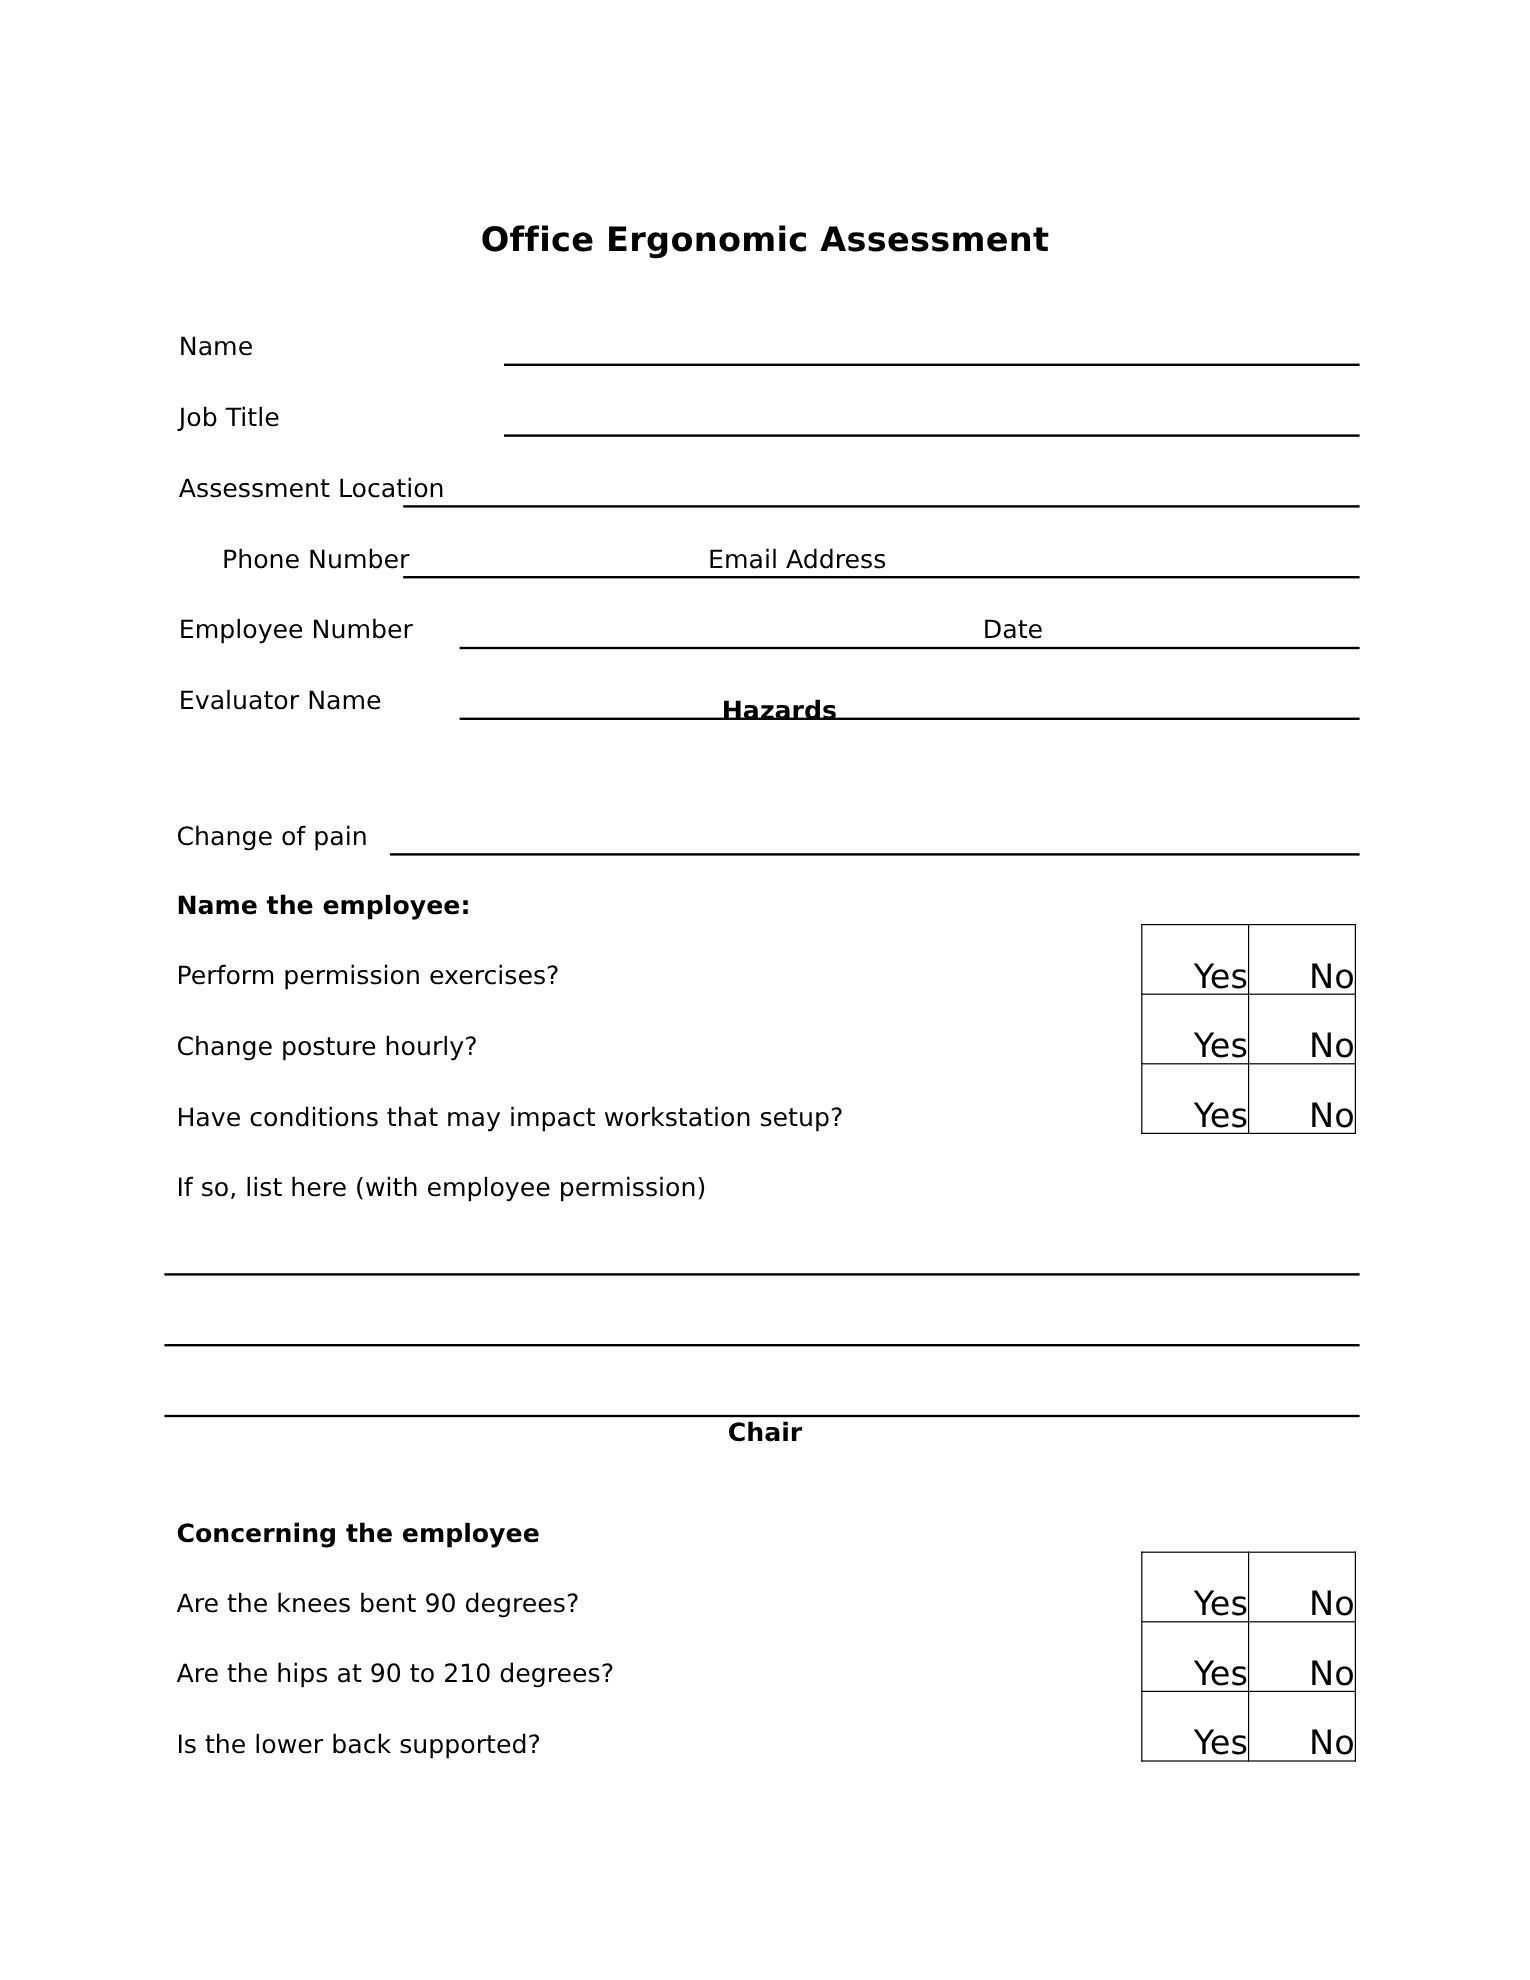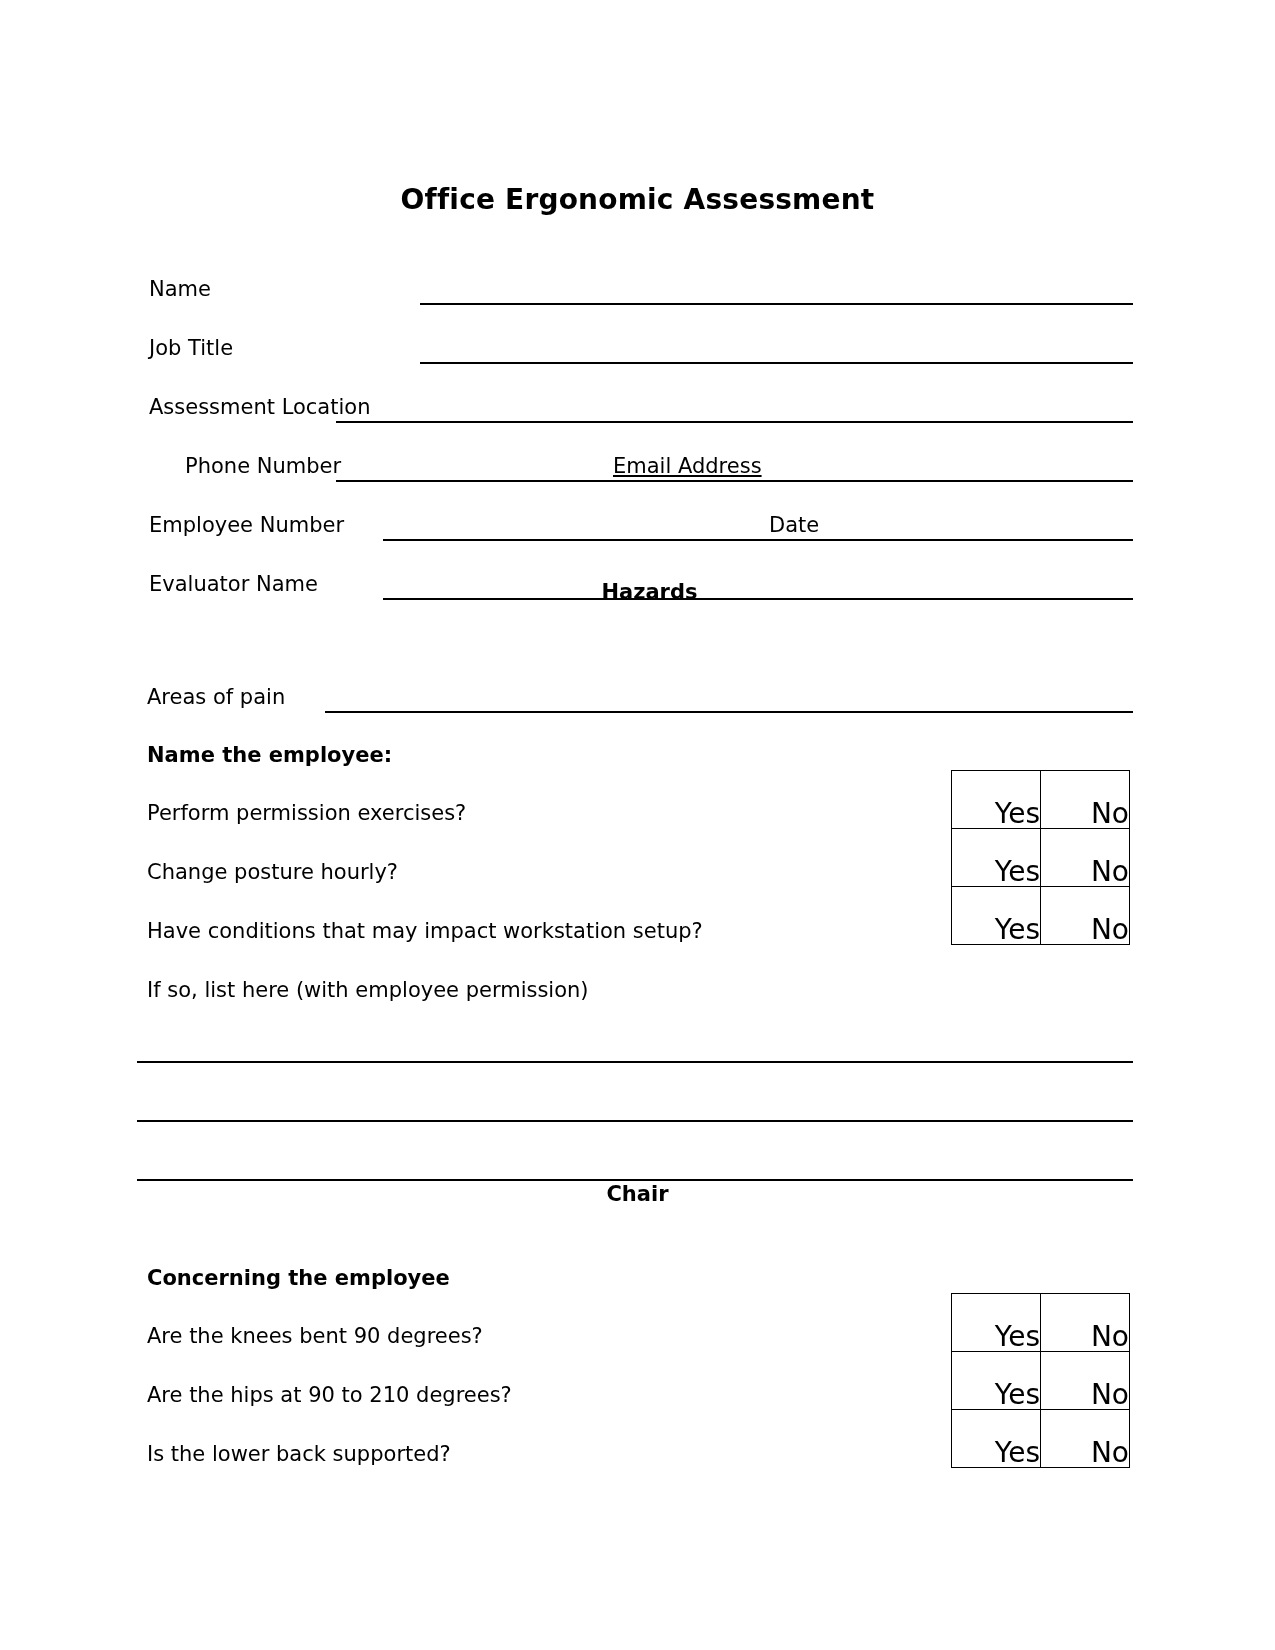--- a/index.html
+++ b/index.html
@@ -31,36 +31,36 @@
 <div class="line" style="left:420px; width:713px; top:362px;"></div>
 <input class="fill" style="left: 424px; top: 335px; width: 705px;" value="">
 
 <div class="abs lbl" style="left:149px; top:395px;">Assessment Location</div>
 <div class="line" style="left:336px; width:797px; top:421px;"></div>
 <input class="fill" style="left: 400px; top: 394px; width: 729px;" value="">
 
 <div class="abs lbl" style="left:149px; top:454px;margin-left:36px;">Phone Number</div>
 <div class="line" style="left:336px; width:797px; top:480px;"></div>
 <input class="fill" style="left: 340px; top: 453px; width: 230px;" value="">
-<div class="abs lbl" style="left:613px; top:454px;text-decoration:underline;">Email Address</div>
+<div class="abs lbl" style="left:590px; top:454px;">Email Address</div>
 <input class="fill" style="left: 750px; top: 453px; width: 379px;" value="">
 
 <div class="abs lbl" style="left:149px; top:513px;">Employee Number</div>
 <div class="line" style="left:383px; width:750px; top:539px;"></div>
 <input class="fill" style="left: 387px; top: 512px; width: 420px;" value="">
-<div class="abs lbl" style="left:769px; top:513px;">Date</div>
+<div class="abs lbl" style="left:819px; top:513px;">Date</div>
 <input class="fill" style="left: 880px; top: 512px; width: 249px;" value="">
 
 <div class="abs lbl" style="left:149px; top:572px;">Evaluator Name</div>
 <div class="line" style="left:383px; width:750px; top:598px;"></div>
 <input class="fill" style="left: 387px; top: 571px; width: 742px;" value="">
 
 <div class="abs section" style="top:580px;padding-left:12px;">Hazards</div>
 
-<div class="abs lbl" style="left:147px; top:685px;">Areas of pain</div>
+<div class="abs lbl" style="left:147px; top:685px;">Change of pain</div>
 <div class="line" style="left:325px; width:808px; top:711px;"></div>
 <input class="fill" style="left: 330px; top: 684px; width: 799px;" value="">
 
 <div class="abs lbl bold" style="left:147px; top:743px;">Name the employee:</div>
 
 <div class="abs lbl" style="left:147px; top:801px;">Perform permission exercises?</div>
 <div class="abs lbl" style="left:147px; top:860px;">Change posture hourly?</div>
 <div class="abs lbl" style="left:147px; top:919px;">Have conditions that may impact workstation setup?</div>
 
 <table class="yn" style="left:951px; top:770px;">

